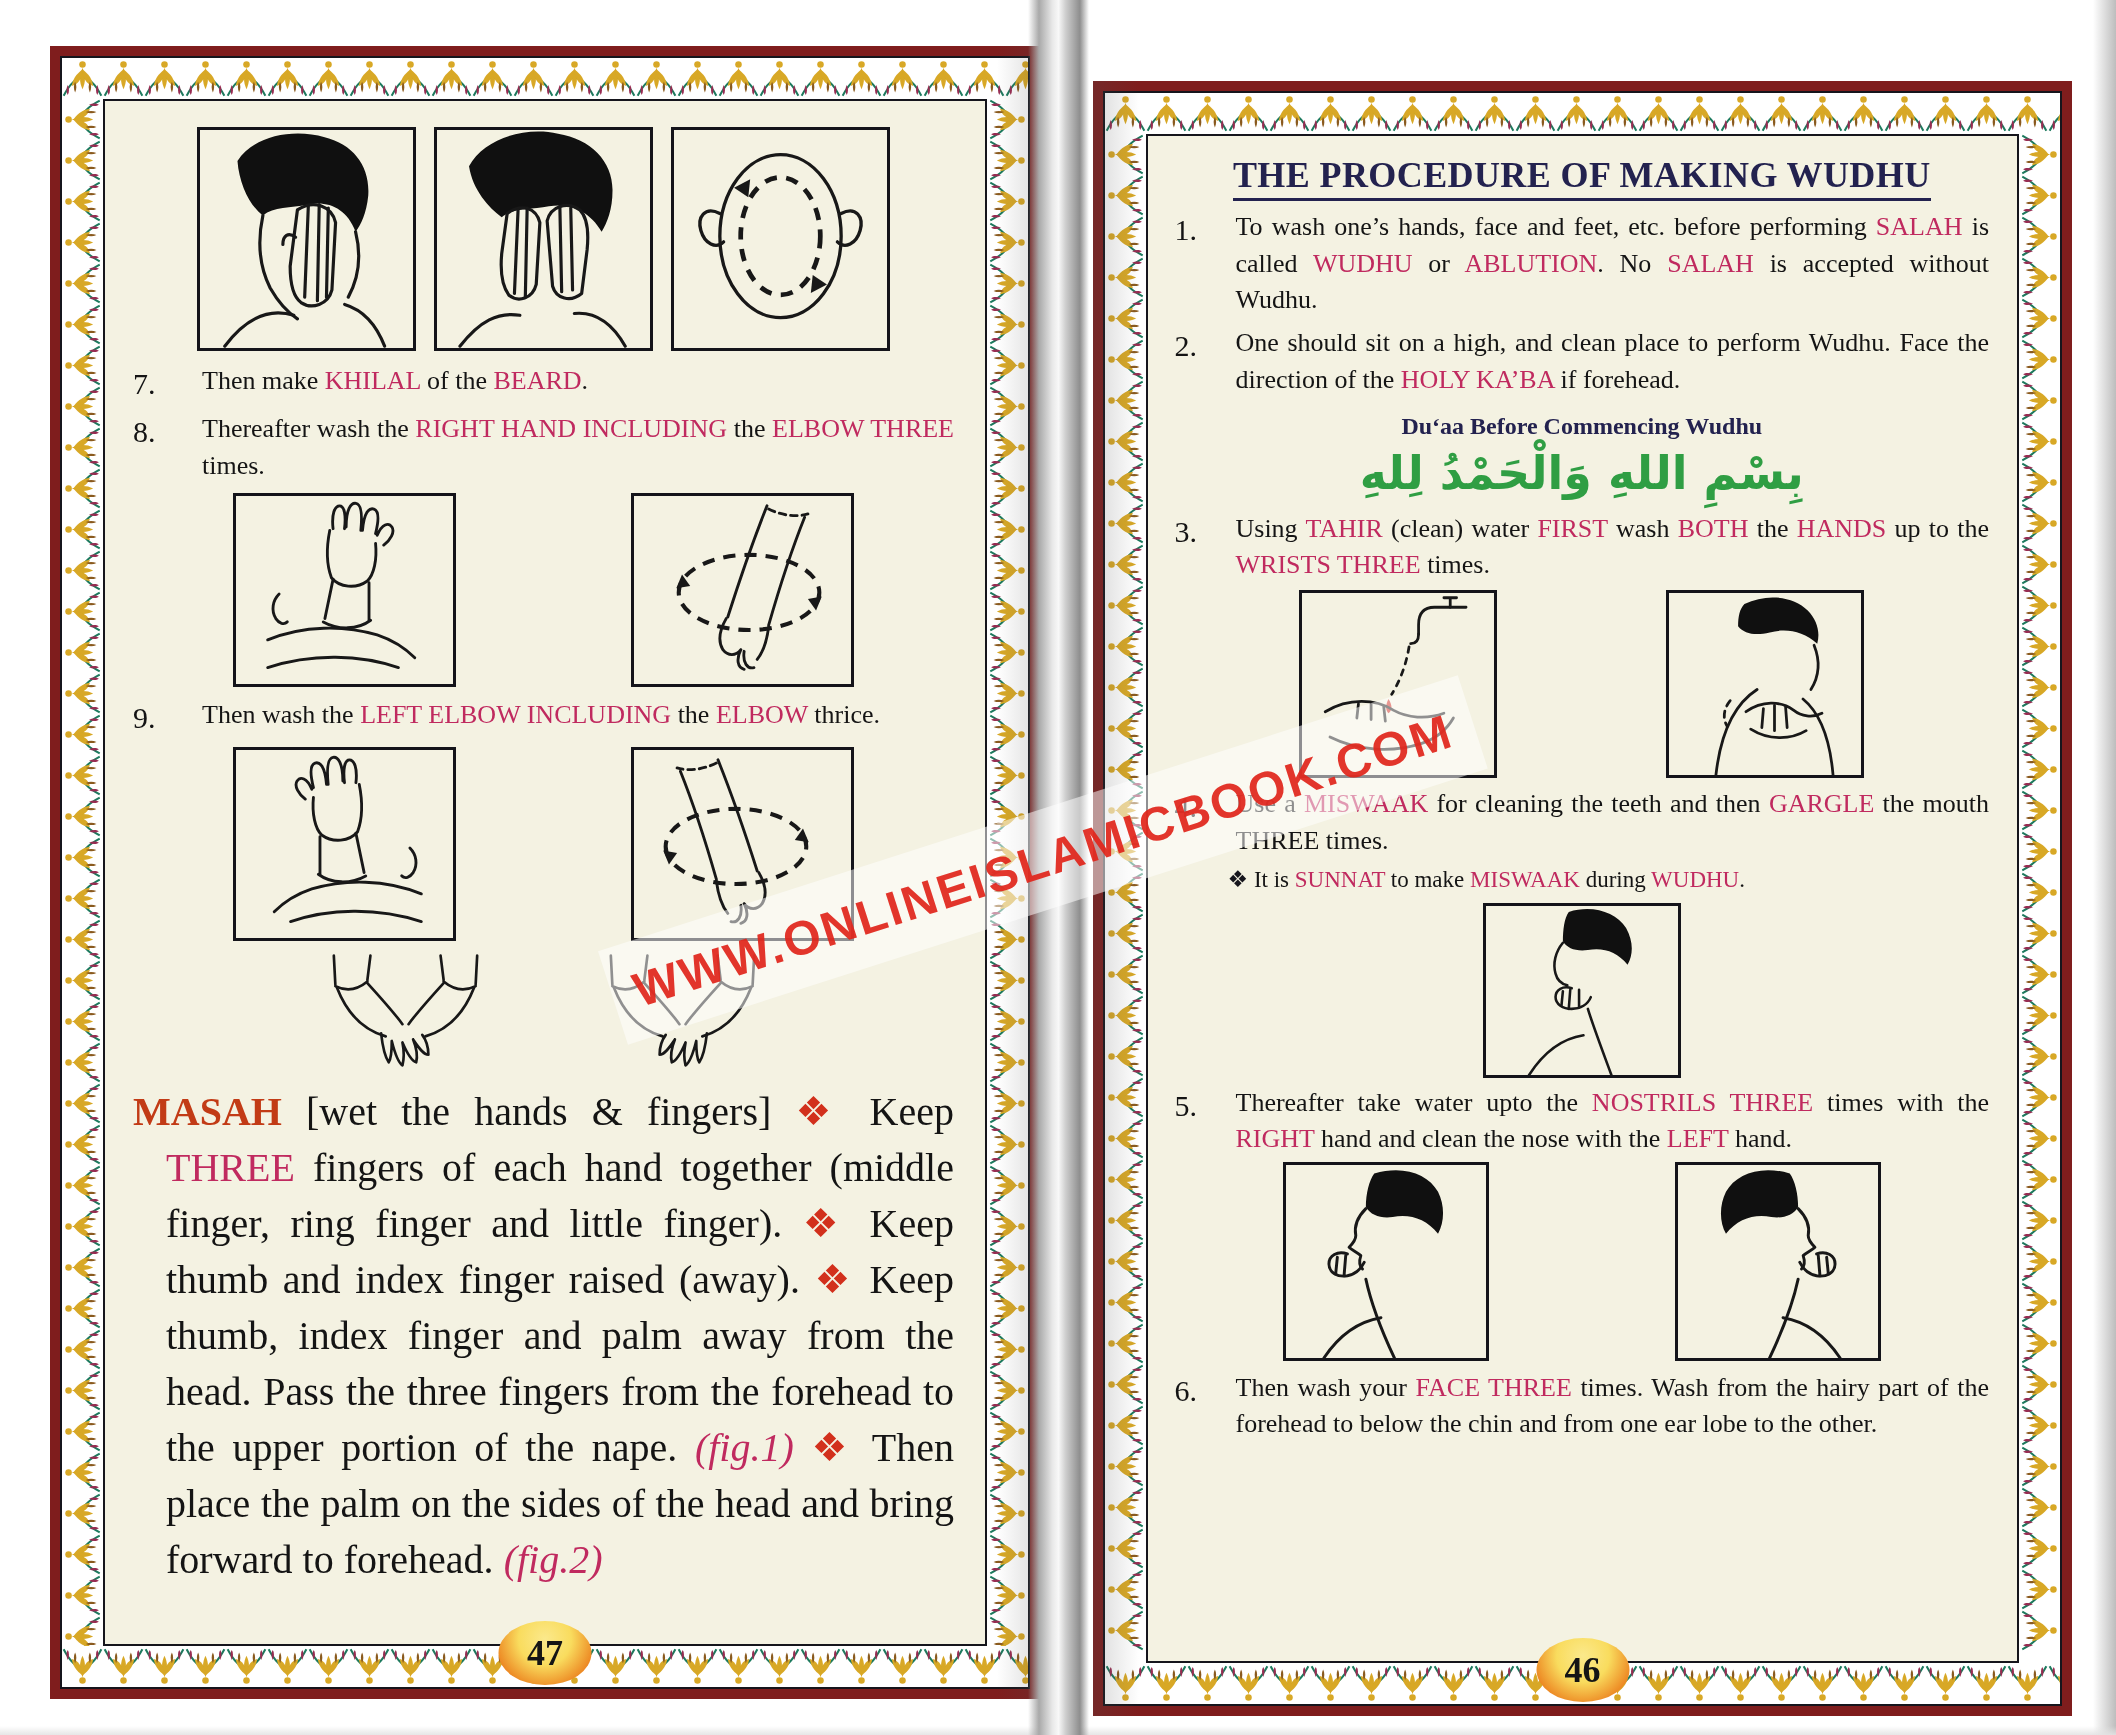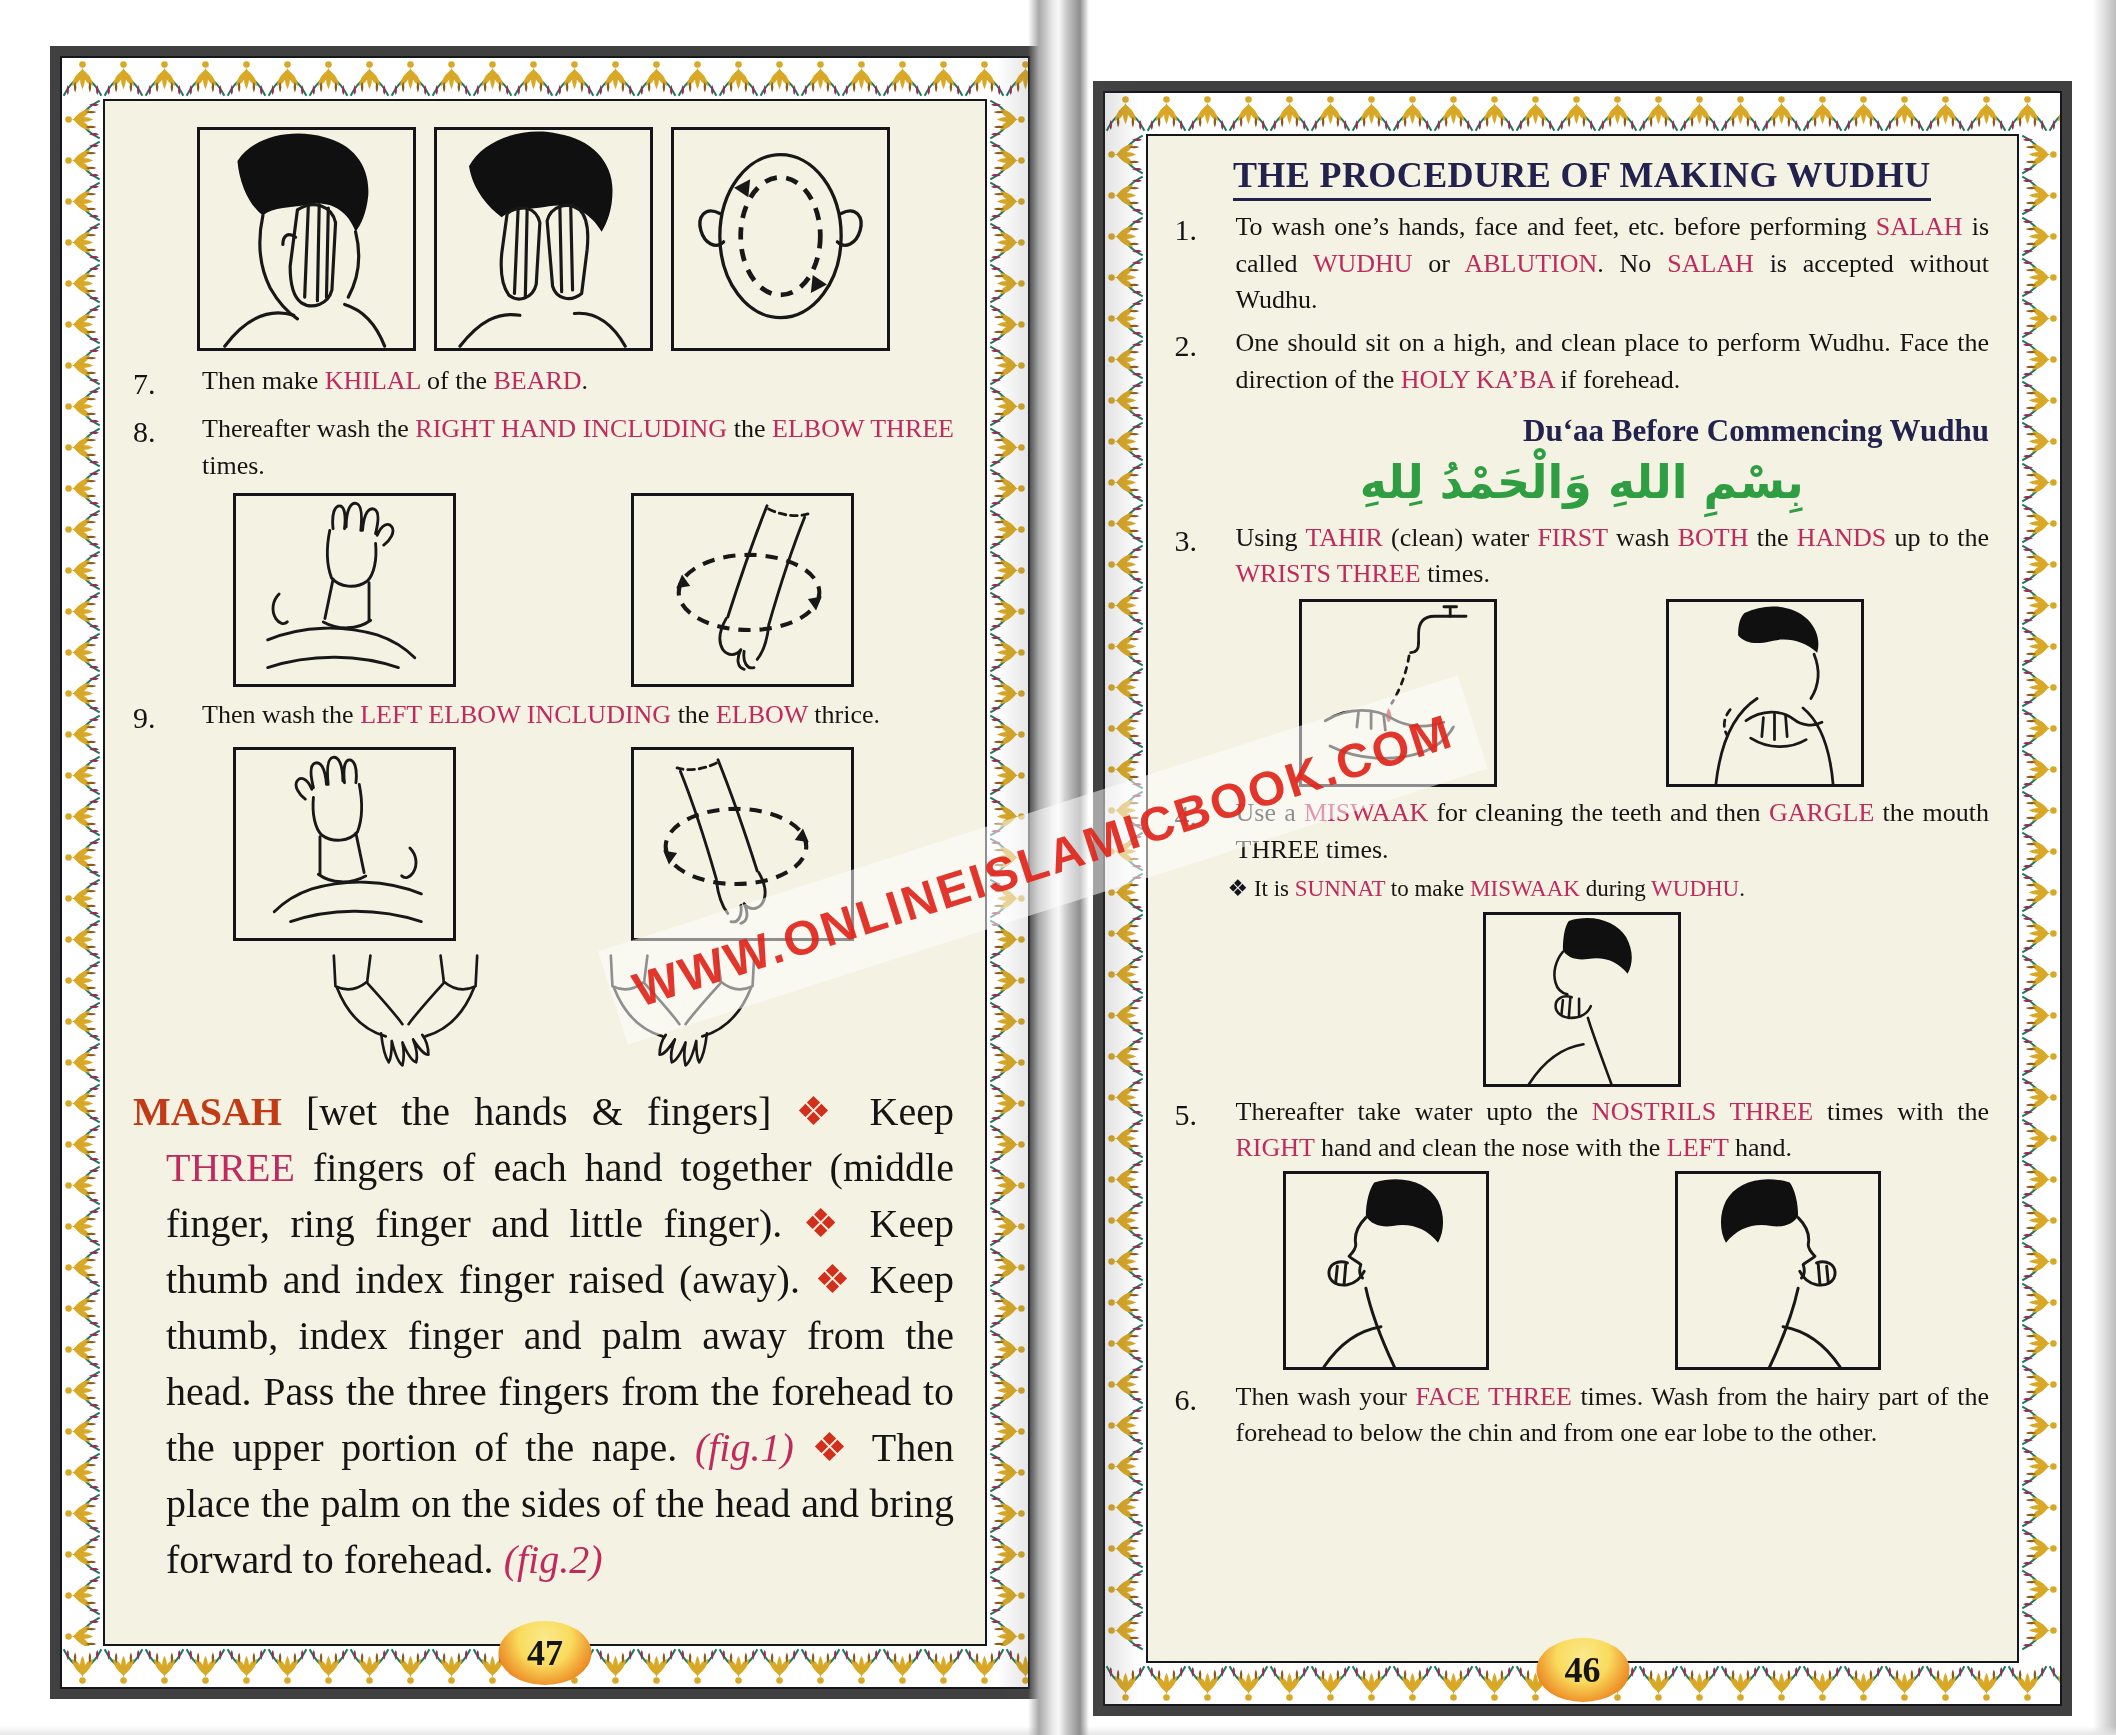--- a/index.html
+++ b/index.html
@@ -12,21 +12,21 @@
   body{
     width:2116px;height:1736px;position:relative;overflow:hidden;background:#ffffff;
     font-family:"Liberation Serif", serif;color:var(--body-text);
   }
   .scan-edge-right{position:absolute;right:0;top:0;bottom:0;width:23px;
     background:linear-gradient(90deg,#ffffff,#bdbdbd);}
   .scan-edge-bottom{position:absolute;left:0;right:0;bottom:0;height:10px;
     background:linear-gradient(180deg,rgba(255,255,255,0),#e3e3e3);}
 
   
-  .paper{position:absolute;background:#404040;z-index:1;}
+  .paper{position:absolute;background:#7f1d1d;z-index:1;}
   .paper-left{left:50px;top:46px;width:990px;height:1653px;}
   .paper-right{left:1093px;top:81px;width:979px;height:1635px;}
   .paper-left::after{content:'';position:absolute;top:0;bottom:0;right:0;width:43px;pointer-events:none;
     background:linear-gradient(90deg,rgba(80,80,80,0),rgba(80,80,80,.20));}
   .paper-right::after{content:'';position:absolute;top:0;bottom:0;left:0;width:46px;pointer-events:none;
     background:linear-gradient(270deg,rgba(80,80,80,0),rgba(80,80,80,.22));}
 
   .frame{position:absolute;inset:10px;border:2.5px solid var(--frame-line);background:#ffffff;}
   .content{position:absolute;inset:41px;border:2.5px solid var(--frame-line);
     background:var(--cream);overflow:hidden;}
@@ -60,21 +60,21 @@
   .seg-d{color:var(--diamond-red);}
   .seg-x{color:var(--frame-line);}
   .seg-f{color:var(--keyword);font-style:italic;}
 
   .masah-par{margin:11.6px 0 0 0;font-size:40px;line-height:1.40;text-align:justify;
     padding-left:33px;text-indent:-33px;}
 
   .page-title{ text-align:center;margin:5px 0 13.2px 0;}
   .page-title span{font-size:36px;font-weight:bold;color:var(--navy);letter-spacing:0.4px;
     border-bottom:3.3px solid var(--navy);padding-bottom:2.5px;}
-  .duaa-heading{text-align:right;font-size:31px;font-weight:bold;color:var(--navy);margin:15px 0 5px 0;}
+  .duaa-heading{text-align:center;font-size:24px;font-weight:bold;color:var(--navy);margin:15px 0 5px 0;}
   .arabic-line{text-align:center;font-size:46px;line-height:1.25;color:var(--arabic-green);
     font-family:"DejaVu Sans", sans-serif;direction:rtl;margin:3.3px 0 8.3px 0;font-weight:bold;}
   .sunnat{margin:1.7px 0 6.6px 53px;font-size:23px;line-height:1.40;}
 
   
   .imgrow{display:flex;justify-content:center;align-items:flex-start;}
   .imgbox{border:3.3px solid #14141a;background:var(--cream);flex:none;}
   .art{display:block;width:100%;height:100%;}
   .flip{transform:scaleX(-1);}
 

